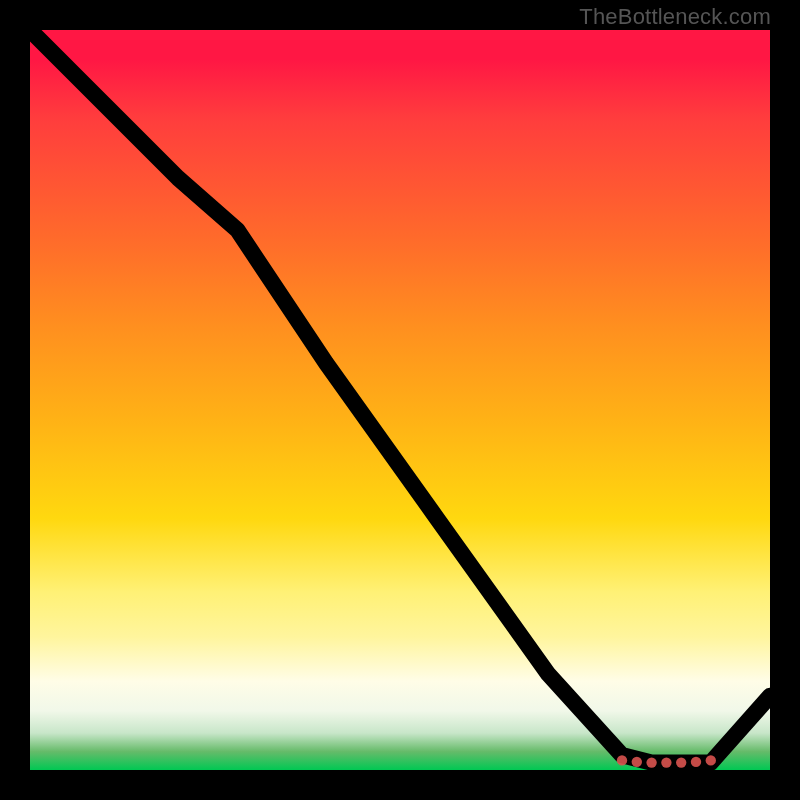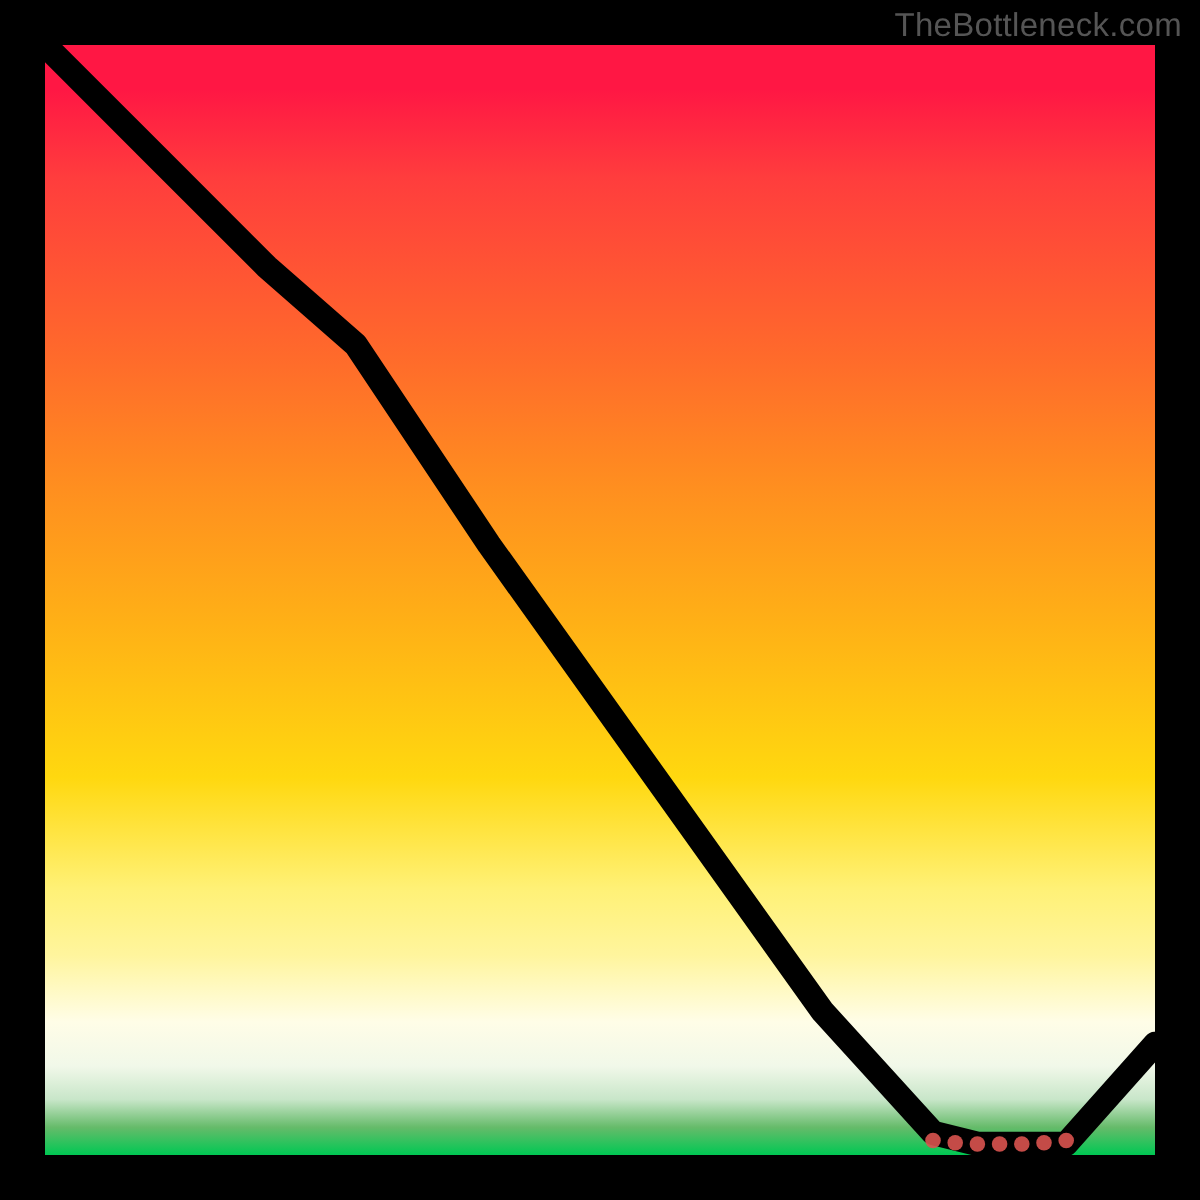--- a/index.html
+++ b/index.html
@@ -12,21 +12,21 @@
     font-family: Arial, Helvetica, sans-serif;
   }
   .wrap {
     position: relative;
     width: 800px;
     height: 800px;
   }
   .watermark {
     position: absolute;
     top: 4px;
-    right: 12px;
+    right: 29px;
     color: #555;
     font-size: 22px;
     font-weight: 500;
     letter-spacing: 0.2px;
     user-select: none;
   }
   .plot-area {
     position: absolute;
     left: 30px;
     top: 30px;

